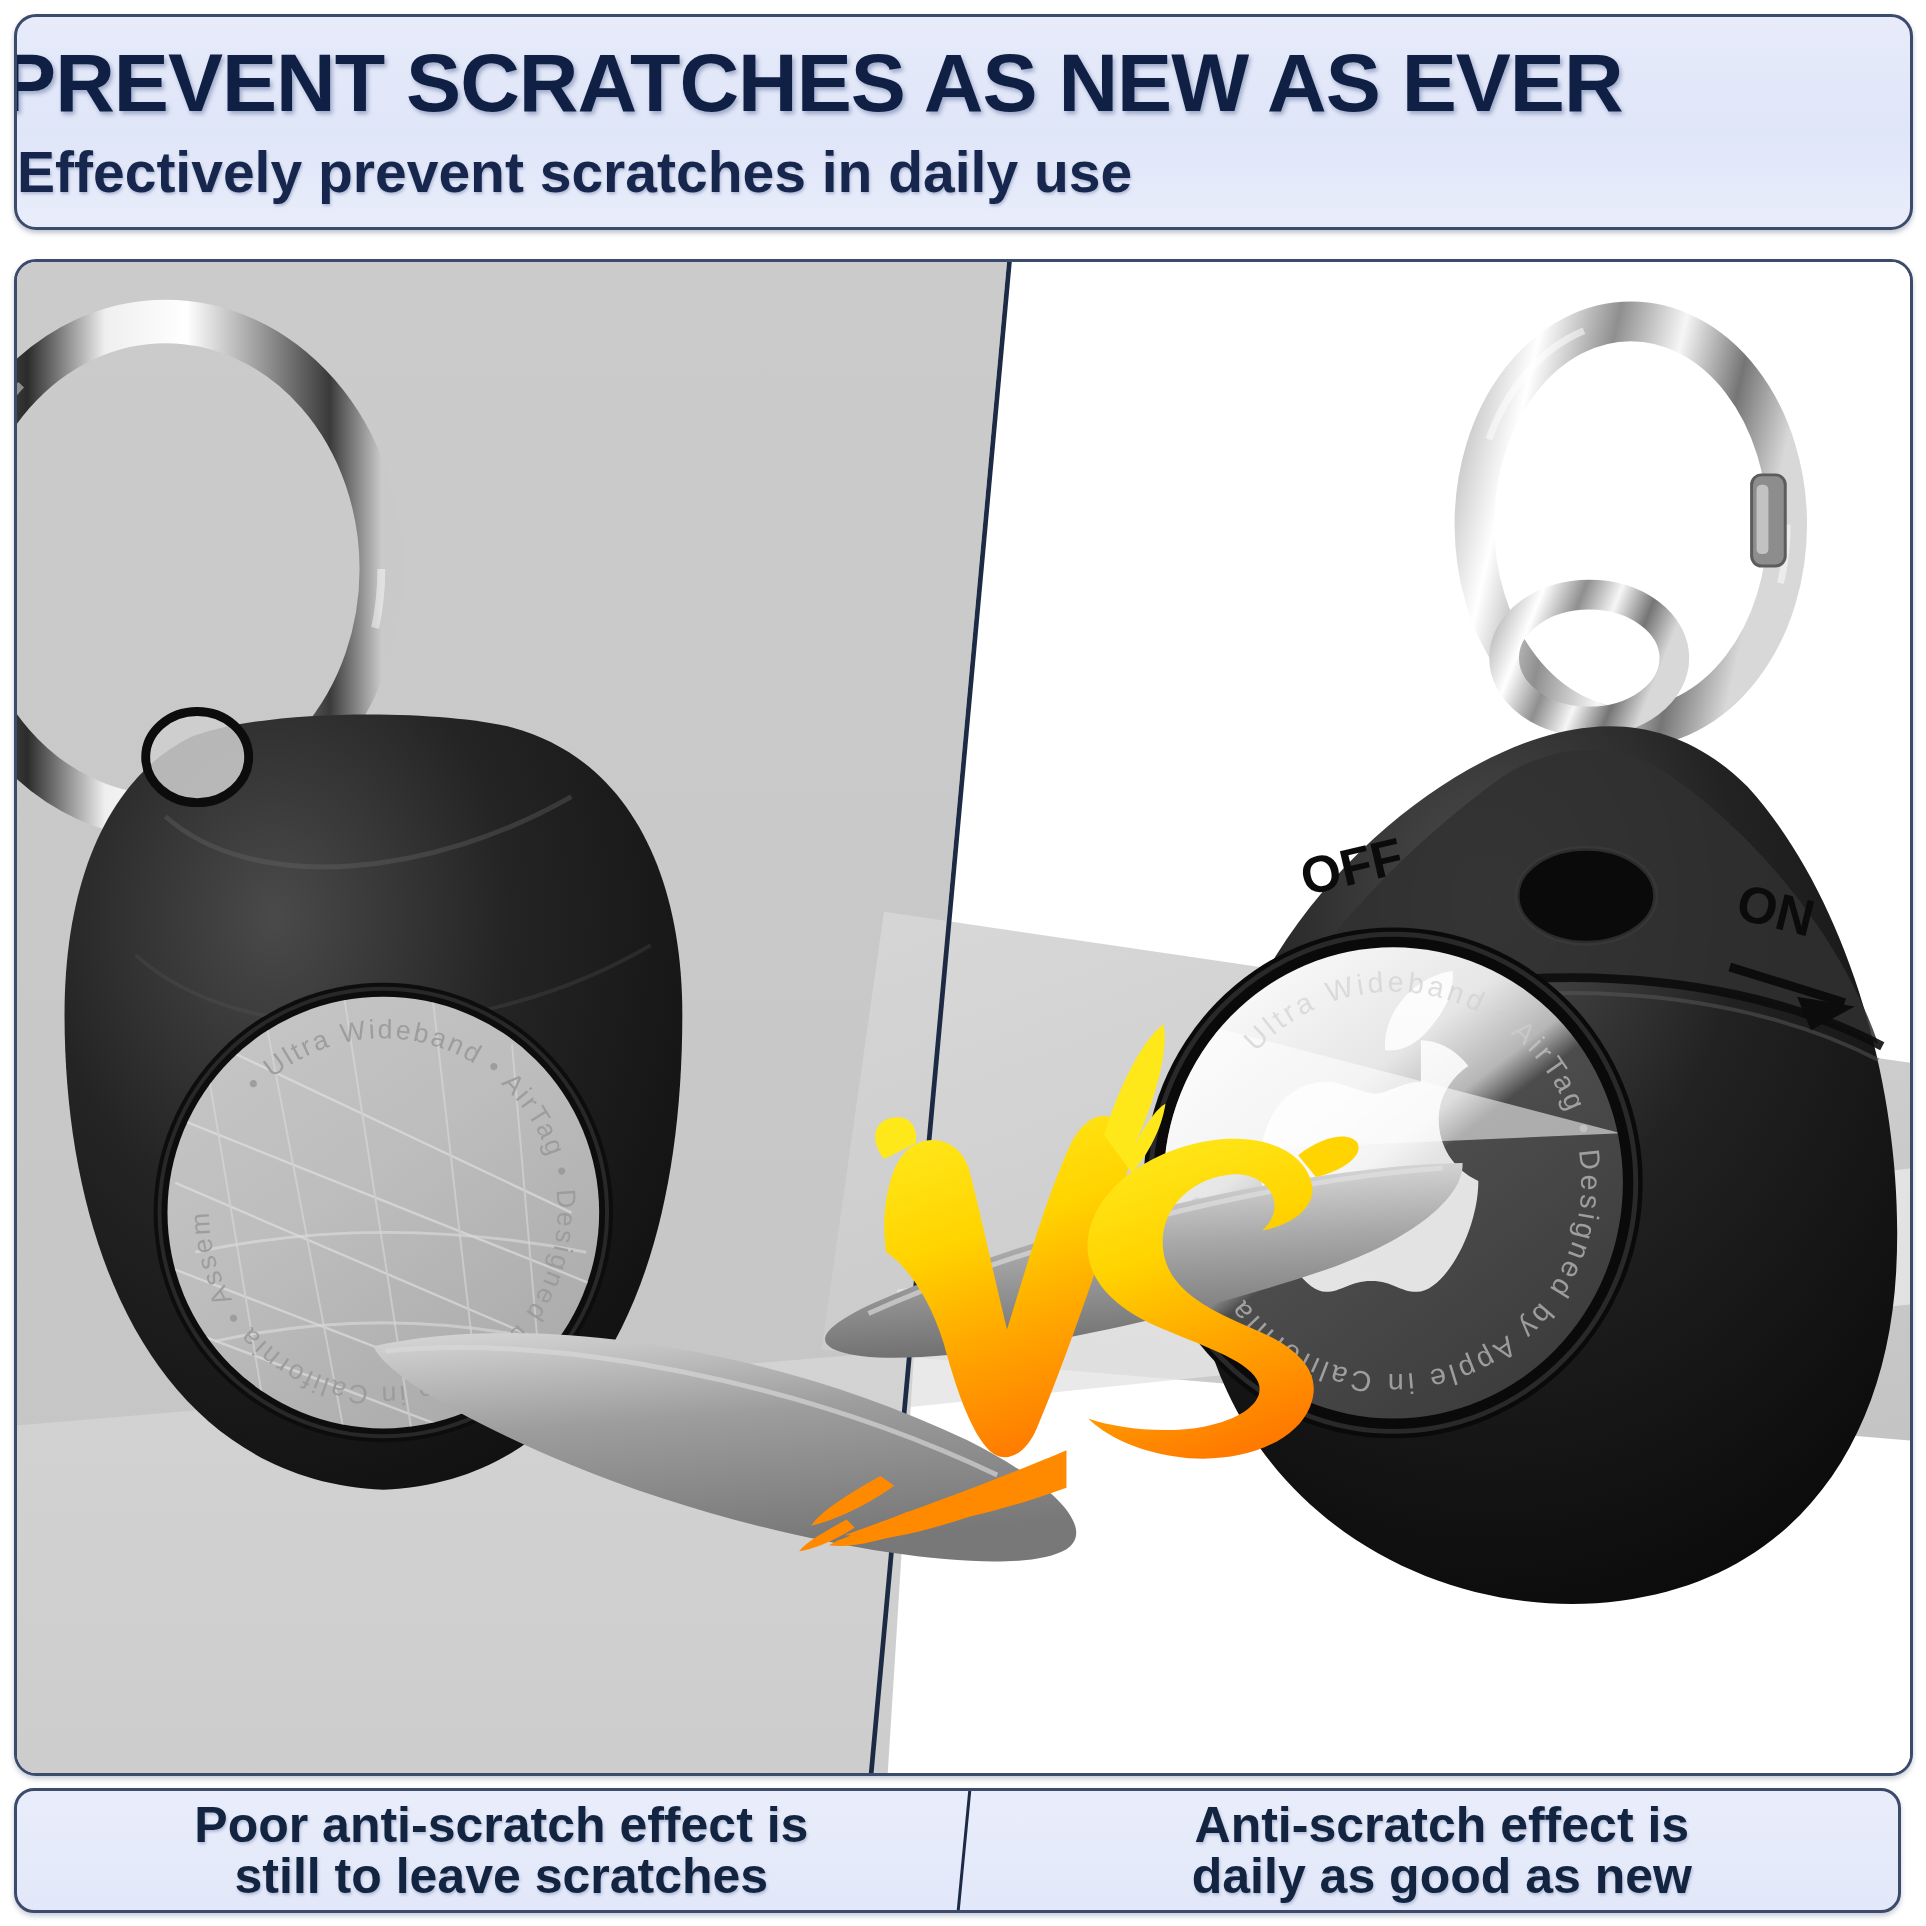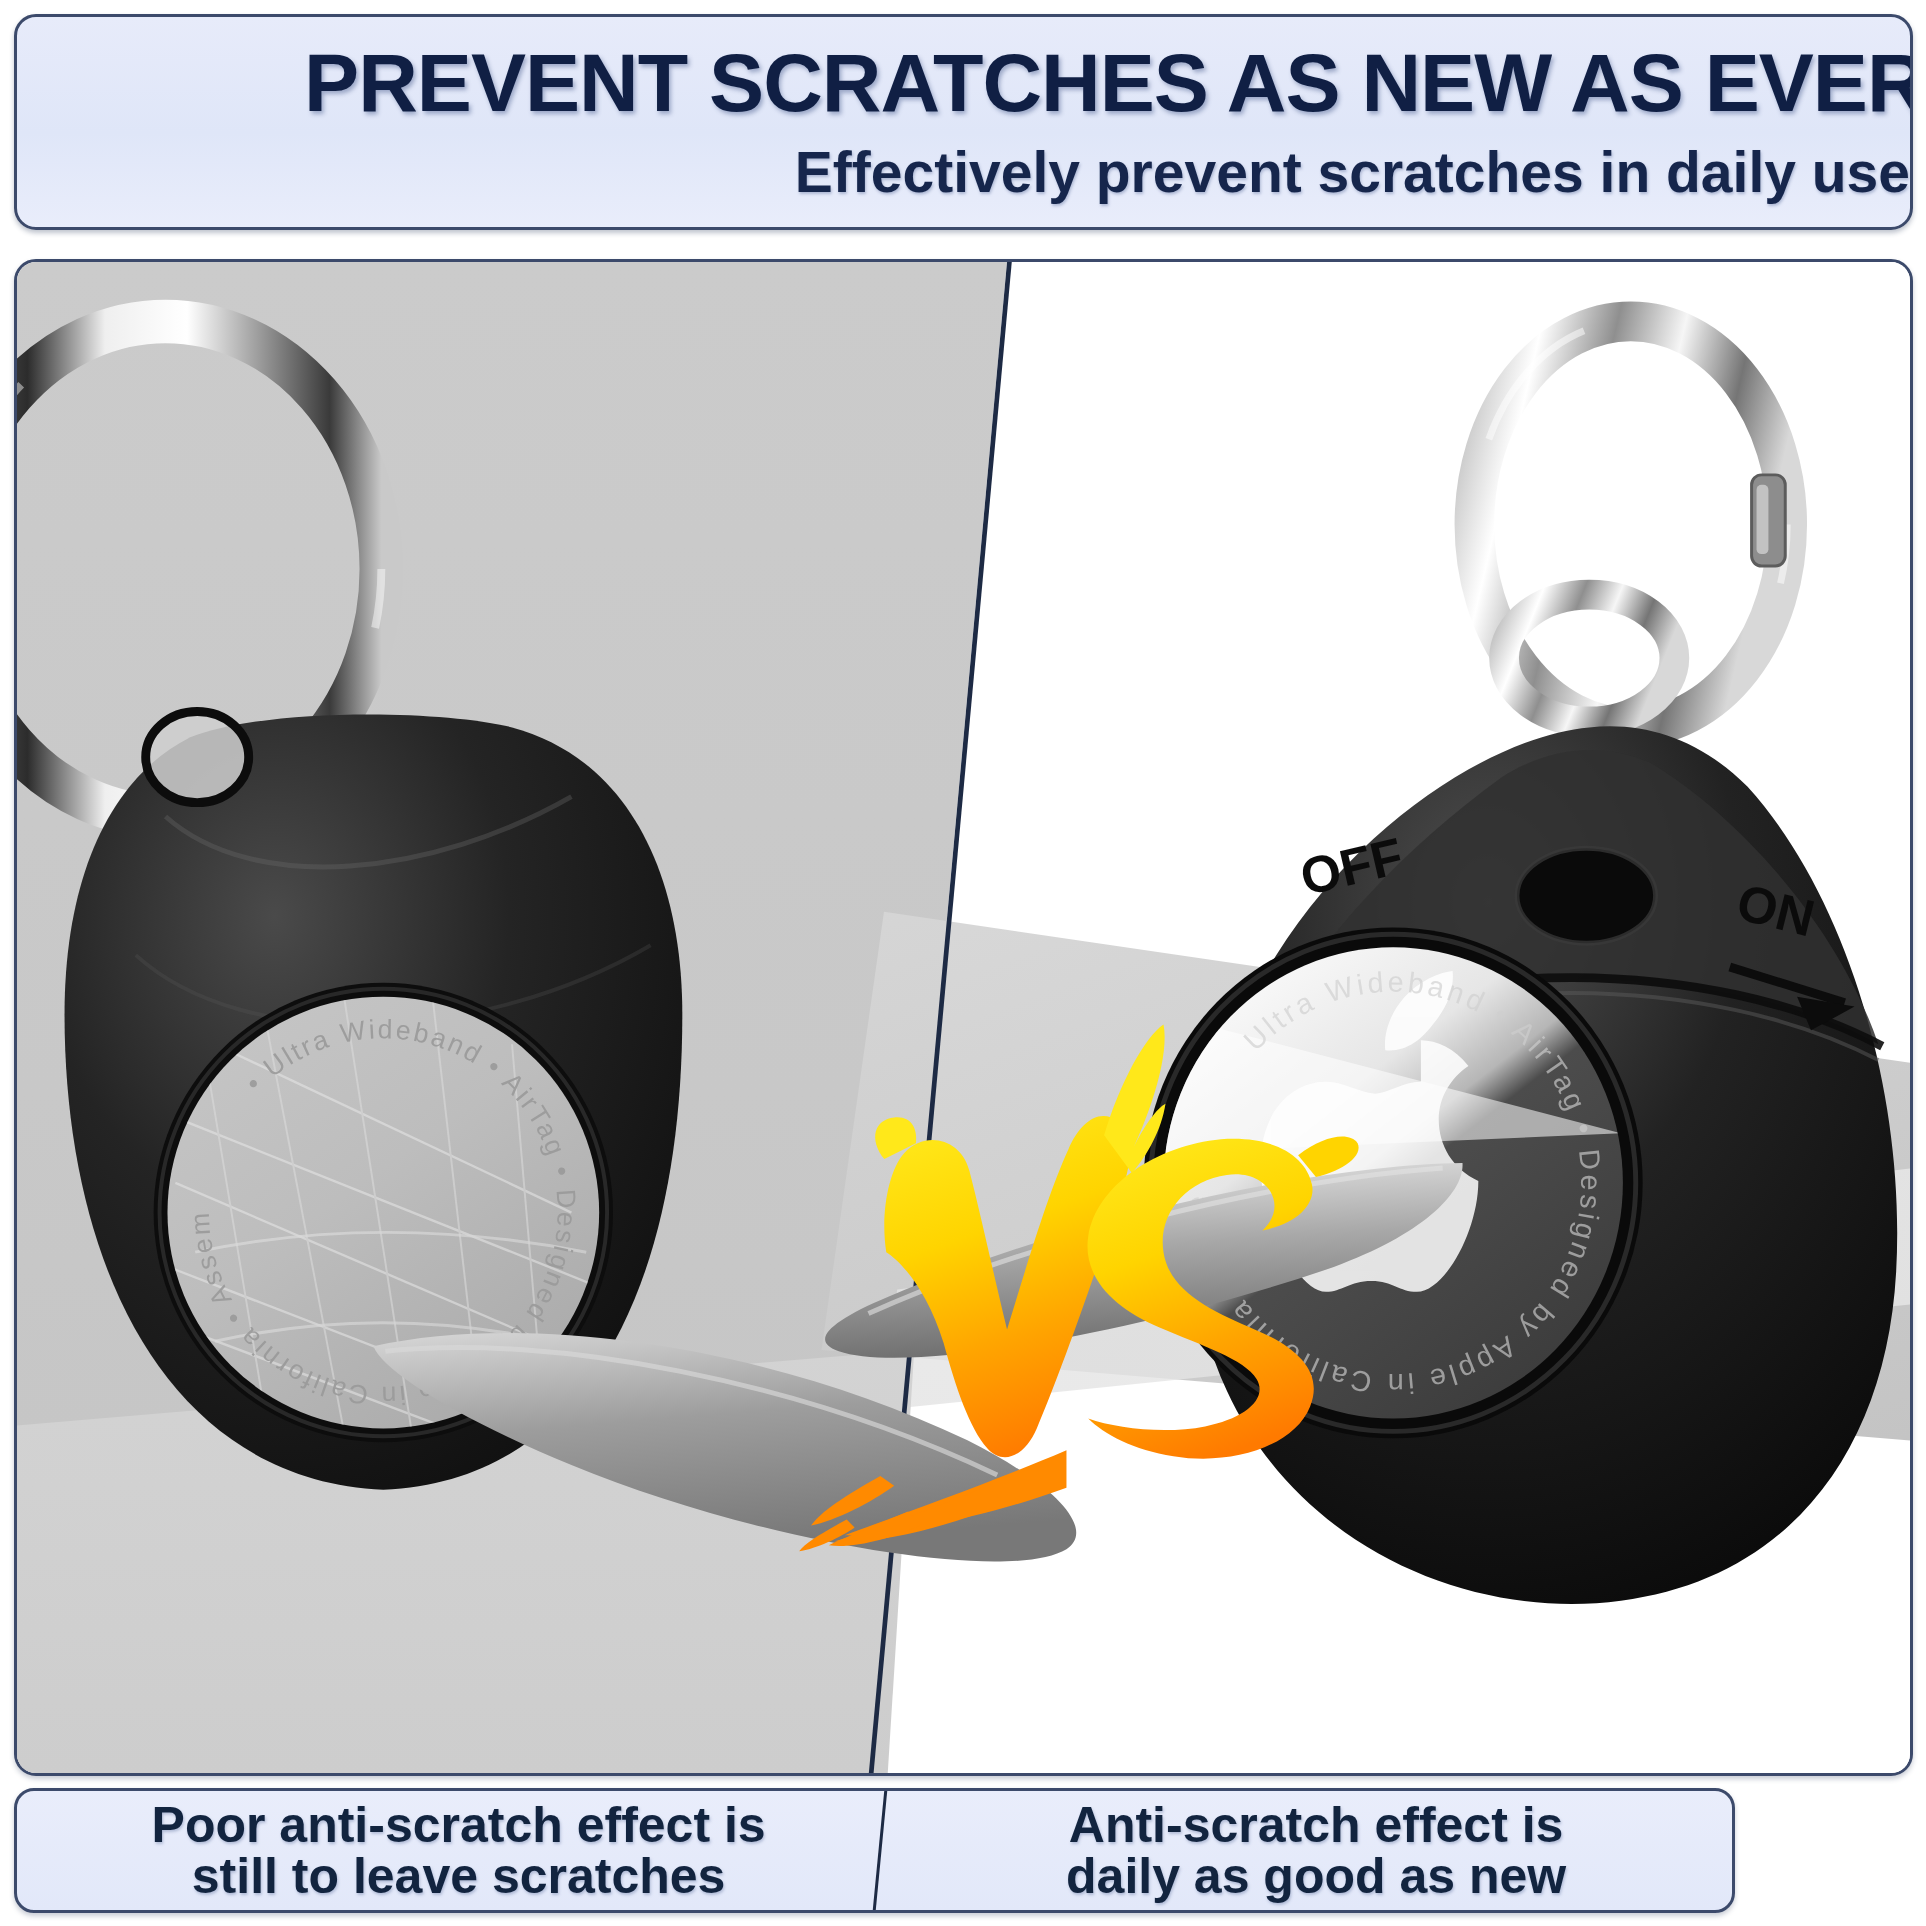--- a/index.html
+++ b/index.html
@@ -9,22 +9,22 @@
     overflow:hidden;position:relative;
   }
   .page{position:absolute;inset:0;background:#ffffff;}
 
   
   .header-card{
     position:absolute;left:14px;top:14px;width:1899px;height:216px;
     background:linear-gradient(180deg,#e7ebfa 0%,#dfe6f8 55%,#e9edfb 100%);
     border:3px solid #3c4a6b;border-radius:22px;
     box-shadow:0 3px 5px rgba(40,55,90,.30);
-    display:flex;flex-direction:column;align-items:flex-end;justify-content:center;
-    box-sizing:border-box;overflow:hidden;padding-left:38px;
+    display:flex;flex-direction:column;align-items:flex-start;justify-content:center;
+    box-sizing:border-box;overflow:hidden;
   }
   .headline{
     font-size:81px;font-weight:bold;color:#101f44;
     letter-spacing:-1px;line-height:1;white-space:nowrap;
     text-shadow:2px 3px 4px rgba(70,90,140,.45);
     transform:scaleX(1.02);
   }
   .subhead{
     font-size:57px;font-weight:700;color:#16264c;
     line-height:1;margin-top:20px;white-space:nowrap;
@@ -73,21 +73,21 @@
     background:linear-gradient(200deg,#f2f2f2 0%,#dcdcdc 100%);
     clip-path:polygon(46.5% 68%, 100% 60%, 100% 69%, 45.5% 76%);
     opacity:.8;
   }
 
   
   .art{position:absolute;inset:0;width:100%;height:100%;}
 
   
   .caption-bar{
-    position:absolute;left:14px;top:1788px;width:1721px;height:125px;
+    position:absolute;left:14px;top:1788px;width:1887px;height:125px;
     background:linear-gradient(180deg,#e9edfb 0%,#e2e8f9 100%);
     border:3px solid #3c4a6b;border-radius:20px;
     box-sizing:border-box;overflow:hidden;display:flex;
     box-shadow:0 3px 5px rgba(40,55,90,.25);
   }
   .cap-cell{
     flex:1;display:flex;align-items:center;justify-content:center;
     text-align:center;position:relative;
   }
   .cap-cell.left{flex:0 0 51.5%;}

